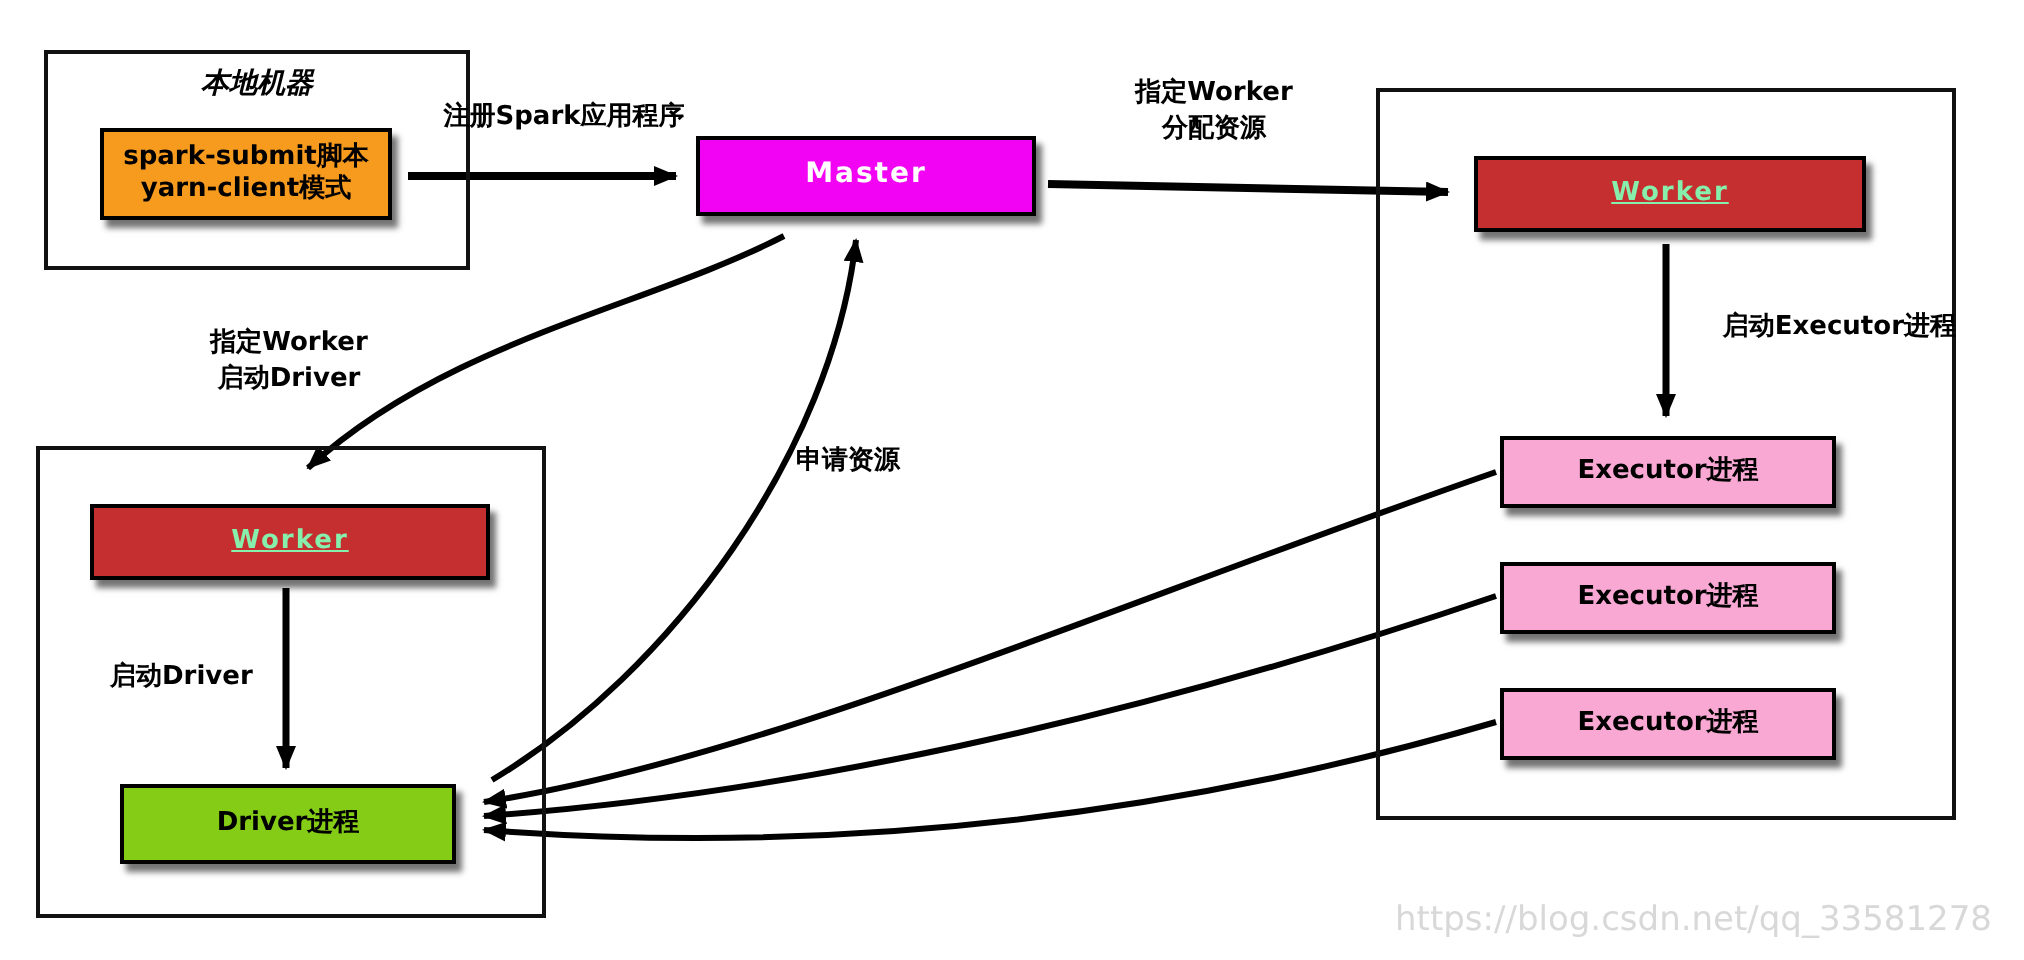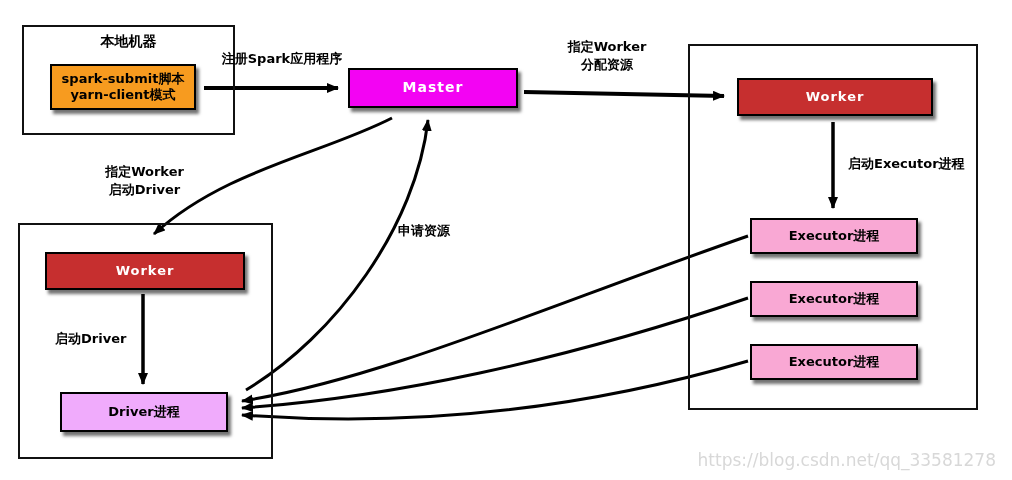--- a/index.html
+++ b/index.html
@@ -26,23 +26,23 @@
     justify-content: center;
     text-align: center;
     font-weight: bold;
     font-size: 13px;
     line-height: 1.25;
     box-shadow: 3px 4px 3px rgba(0,0,0,0.55);
     white-space: pre-line;
   }
   .node-orange  { background: #f79b1f; color: #000000; }
   .node-magenta { background: #f303f3; color: #ffffff; font-size: 14px; letter-spacing: 1px; }
-  .node-red     { background: #c62f2f; color: #ffffff; letter-spacing: 1px; }
+  .node-red     { background: #c62f2f; color: #86efac; letter-spacing: 1px; text-decoration: underline; }
   .node-cyan    { background: #f9a8d4; color: #000000; }
-  .node-yellow  { background: #f0abfc; color: #000000; }
+  .node-yellow  { background: #84cc16; color: #000000; }
   .label {
     position: absolute;
     font-weight: bold;
     font-size: 13px;
     color: #000000;
     text-align: center;
     white-space: pre-line;
     line-height: 1.35;
   }
   .frame-title {
@@ -84,40 +84,40 @@
     <path d="M833,122 L833,208" stroke="#000" stroke-width="3.5" fill="none" marker-end="url(#ah)"></path>
     <path d="M143,294 L143,384" stroke="#000" stroke-width="3.5" fill="none" marker-end="url(#ah)"></path>
     <path d="M392,118 C322,154 224,170 154,234" stroke="#000" stroke-width="3" fill="none" marker-end="url(#ah)"></path>
     <path d="M246,390 C336,336 416,226 428,120" stroke="#000" stroke-width="3" fill="none" marker-end="url(#ah)"></path>
     <path d="M748,236 C552,304 380,380 242,401" stroke="#000" stroke-width="3" fill="none" marker-end="url(#ah)"></path>
     <path d="M748,298 C560,362 386,398 242,408" stroke="#000" stroke-width="3" fill="none" marker-end="url(#ah)"></path>
     <path d="M748,361 C560,416 388,426 242,415" stroke="#000" stroke-width="3" fill="none" marker-end="url(#ah)"></path>
   </svg>
 
   <div class="frame" style="left:22px; top:25px; width:213px; height:110px;"></div>
-  <div class="frame-title" style="left:22px; top:33px; width:213px;">本地机器</div>
+  <div class="frame-title" style="left:22px; top:33px; width:213px;font-style:italic;">本地机器</div>
   <div class="node node-magenta" style="left:348px; top:68px; width:170px; height:40px;">Master</div>
 
   <div class="node node-orange" style="left:50px; top:64px; width:146px; height:46px;">spark-submit脚本
 yarn-client模式</div>
 
   <div class="frame" style="left:688px; top:44px; width:290px; height:366px;"></div>
   <div class="node node-red" style="left:737px; top:78px; width:196px; height:38px;">Worker</div>
   <div class="node node-cyan" style="left:750px; top:218px; width:168px; height:36px;">Executor进程</div>
   <div class="node node-cyan" style="left:750px; top:281px; width:168px; height:36px;">Executor进程</div>
   <div class="node node-cyan" style="left:750px; top:344px; width:168px; height:36px;">Executor进程</div>
 
   <div class="frame" style="left:18px; top:223px; width:255px; height:236px;"></div>
   <div class="node node-red" style="left:45px; top:252px; width:200px; height:38px;">Worker</div>
   <div class="node node-yellow" style="left:60px; top:392px; width:168px; height:40px;">Driver进程</div>
 
   <div class="label" style="left:212px; top:50px; width:140px;">注册Spark应用程序</div>
   <div class="label" style="left:557px; top:38px; width:100px;">指定Worker
 分配资源</div>
-  <div class="label" style="left:848px; top:155px; width:130px; text-align:left;">启动Executor进程</div>
+  <div class="label" style="left:848px; top:155px; width:130px; text-align:right;">启动Executor进程</div>
   <div class="label" style="left:92px; top:163px; width:105px;">指定Worker
 启动Driver</div>
   <div class="label" style="left:55px; top:330px; width:80px; text-align:left;">启动Driver</div>
   <div class="label" style="left:380px; top:222px; width:70px; text-align:right;">申请资源</div>
 
   <div class="watermark">https://blog.csdn.net/qq_33581278</div>
 
 </div>
 
 </body></html>

